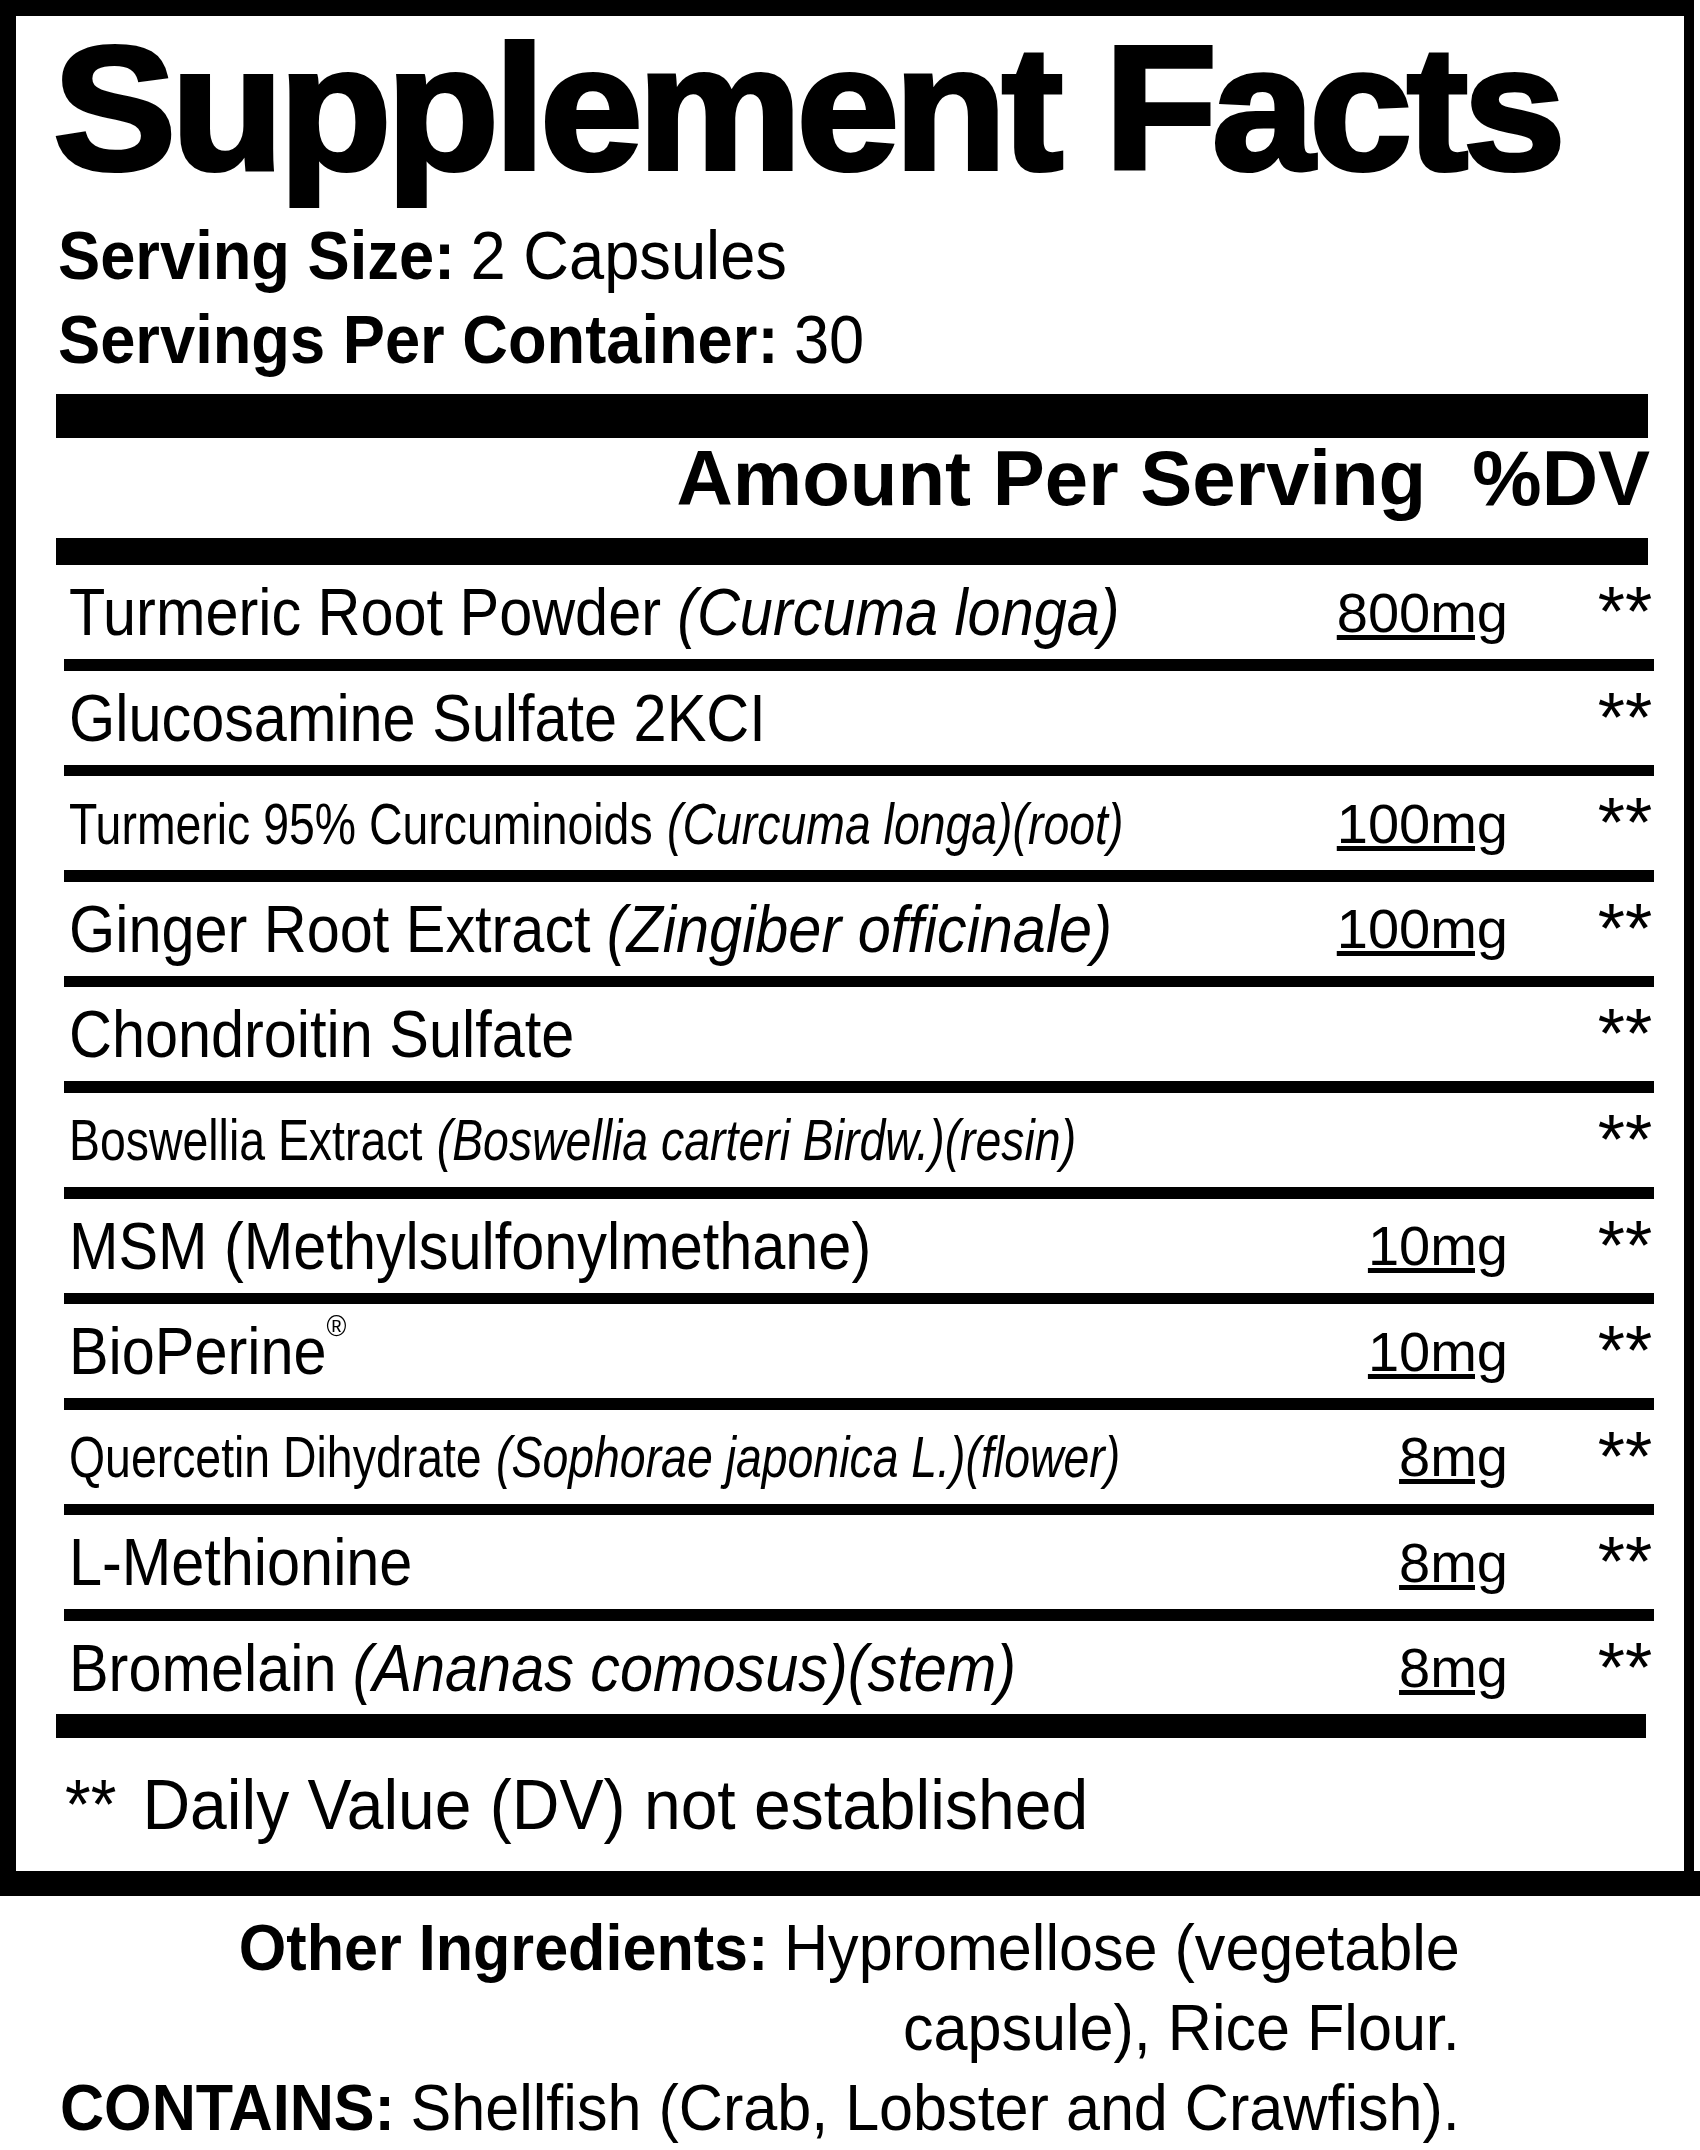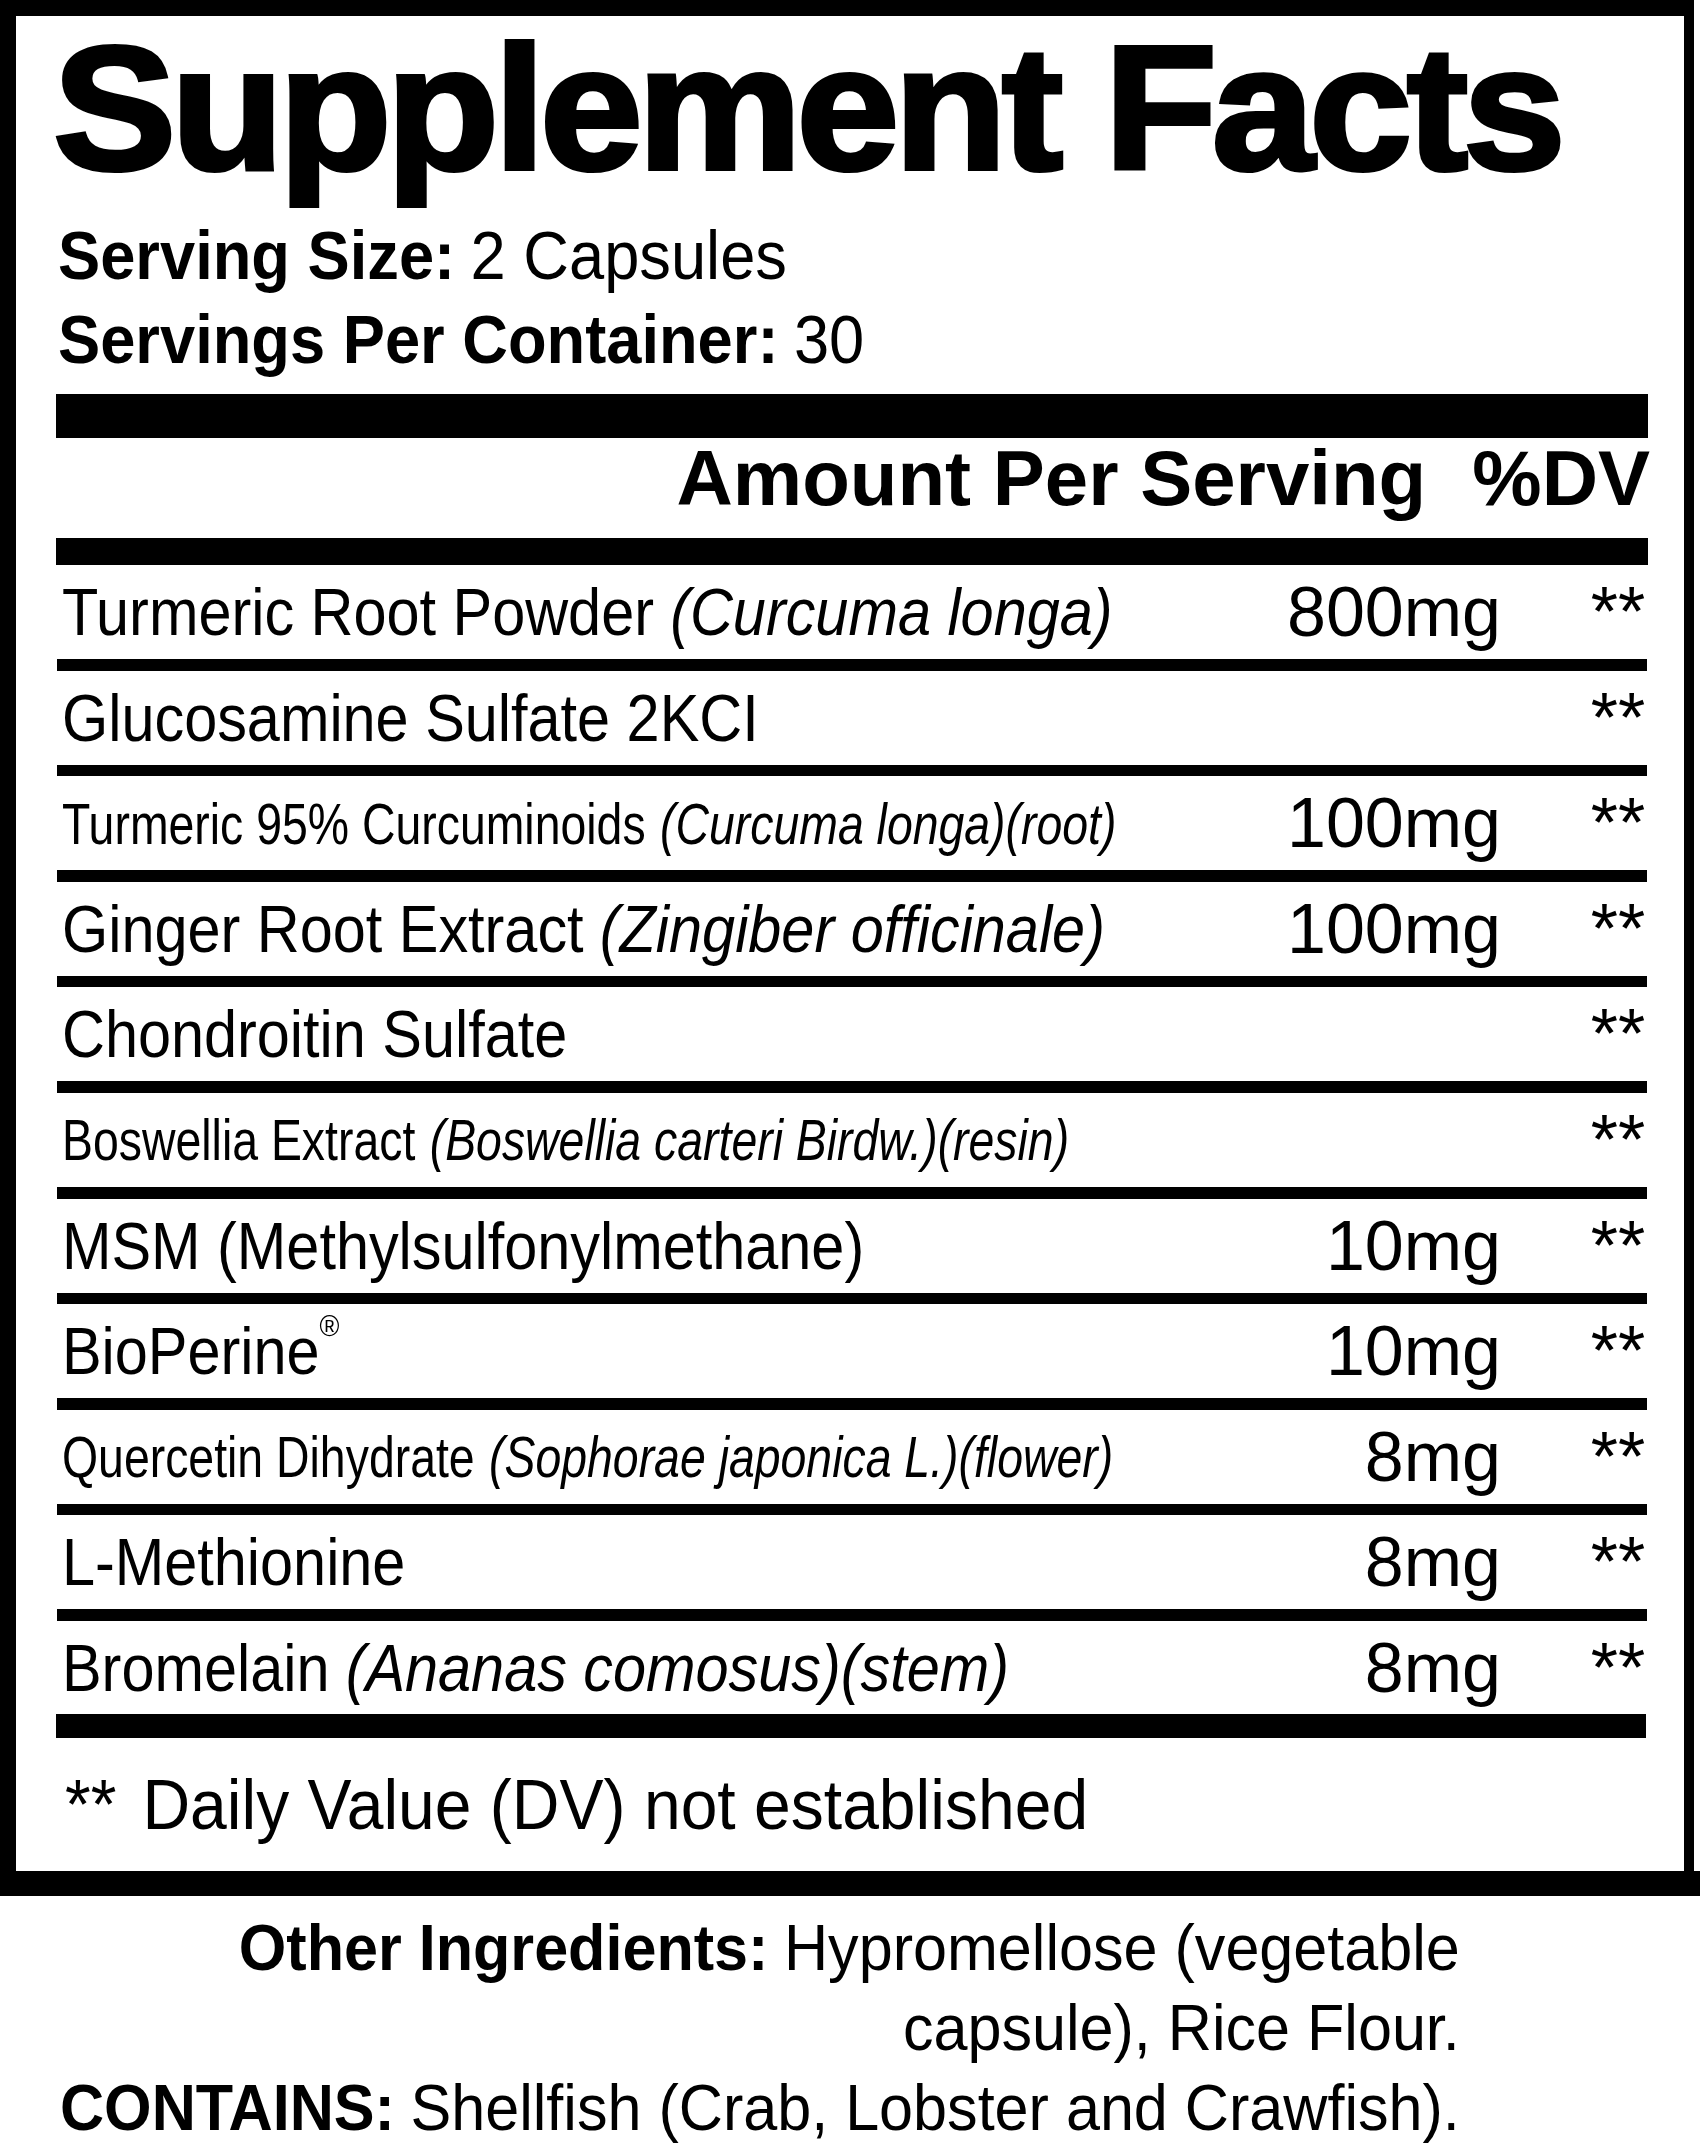--- a/index.html
+++ b/index.html
@@ -43,35 +43,35 @@
   .col-header {
     position: absolute; left: 56px; top: 434px; width: 1594px;
     text-align: right; font-size: 78px; font-weight: bold;
     line-height: 1.15; white-space: nowrap;
   }
   .dv-head { margin-left: 46px; }
 
   .thin-bar-2 { left: 56px; top: 538px; width: 1592px; height: 27px; }
 
   
-  .rows { position: absolute; left: 57px; top: 565px; width: 1590px; }
+  .rows { position: absolute; left: 64px; top: 565px; width: 1590px; }
   .row { position: relative; height: 94px; }
   .sep { height: 11.6px; background: #000000; }
   .name {
     position: absolute; left: 5px; top: 0; height: 100%;
     display: flex; align-items: center; white-space: nowrap;
     font-size: 66px;
     transform: scaleX(0.90); transform-origin: left center;
   }
   .row.tight .name { font-size: 58px; transform: scaleX(0.80); }
   .sci { font-style: italic; margin-left: 18px; }
   .reg { font-size: 30px; position: relative; top: -25px; }
   .amt {
     position: absolute; right: 146px; top: 0; height: 100%;
-    display: flex; align-items: center; font-size: 70px; white-space: nowrap;
+    display: flex; align-items: center; font-size: 56px; white-space: nowrap; text-decoration: underline;
   }
   .dvv {
     position: absolute; right: 1.7px; top: 0; height: 100%;
     display: flex; align-items: center; font-size: 70px; white-space: nowrap;
   }
 
   .thick-bar-3 { left: 56px; top: 1714px; width: 1590px; height: 24px; }
 
   .footnote {
     position: absolute; left: 65px; top: 1738px; height: 133px;

